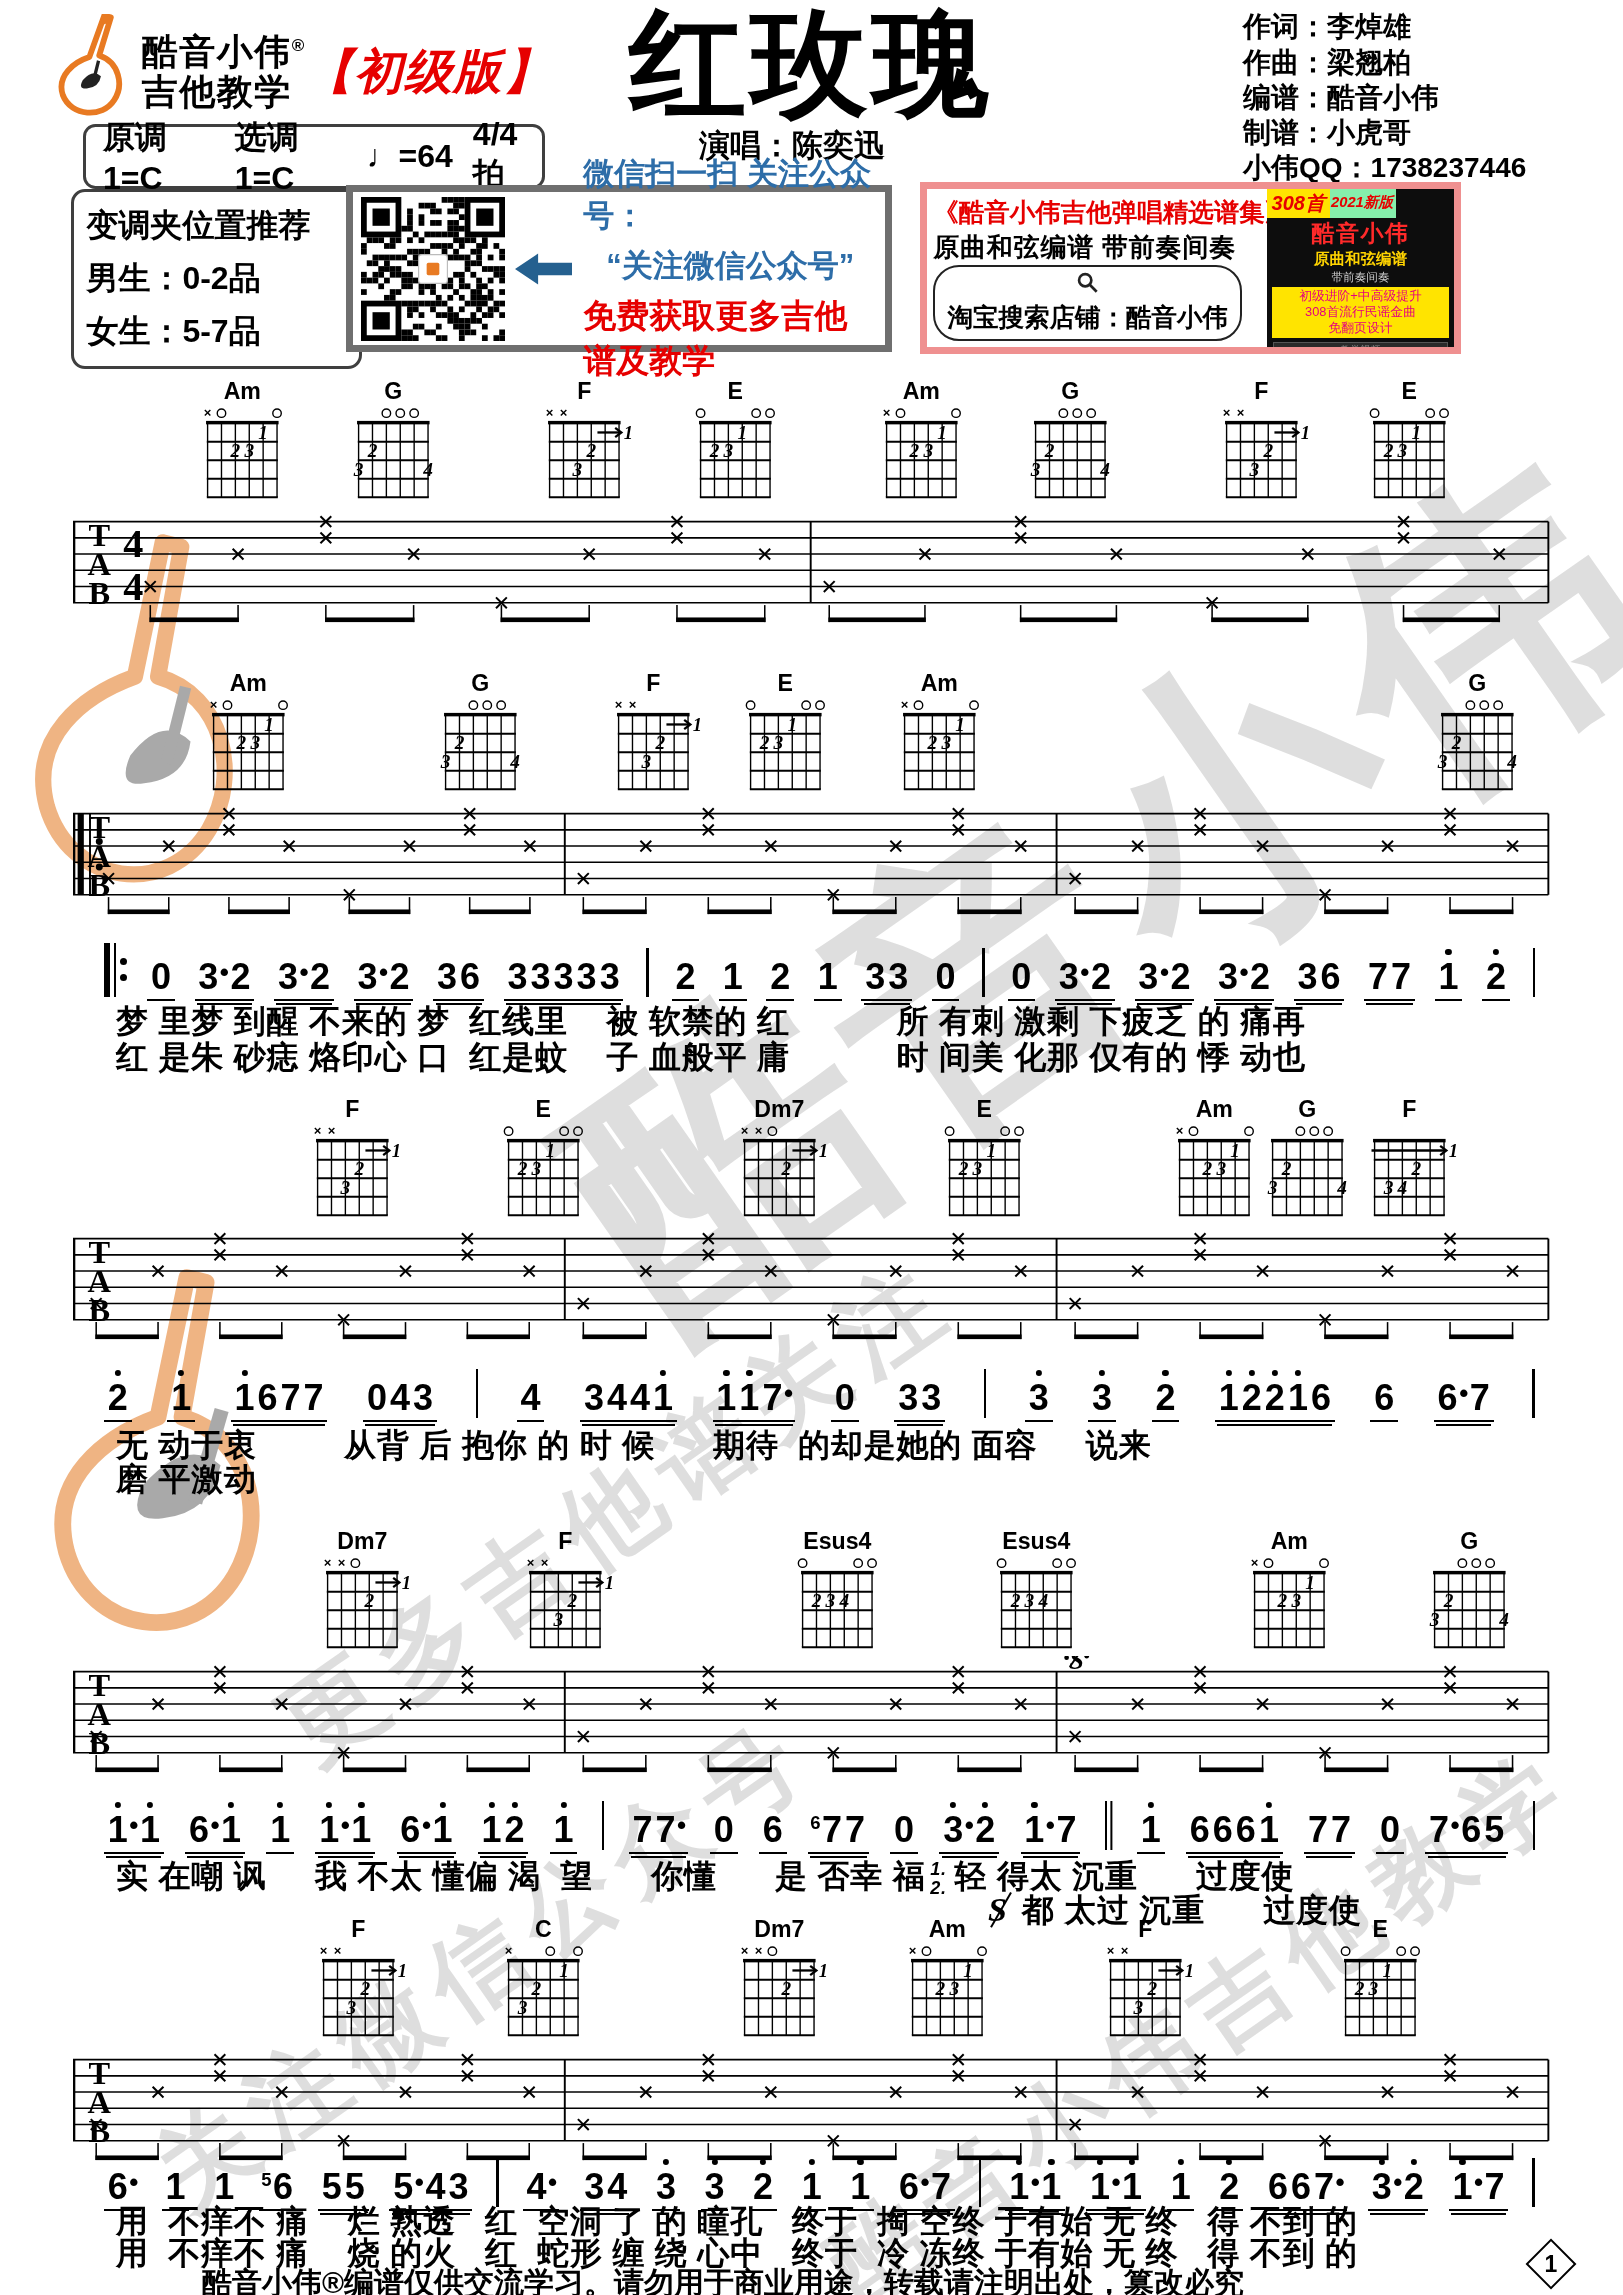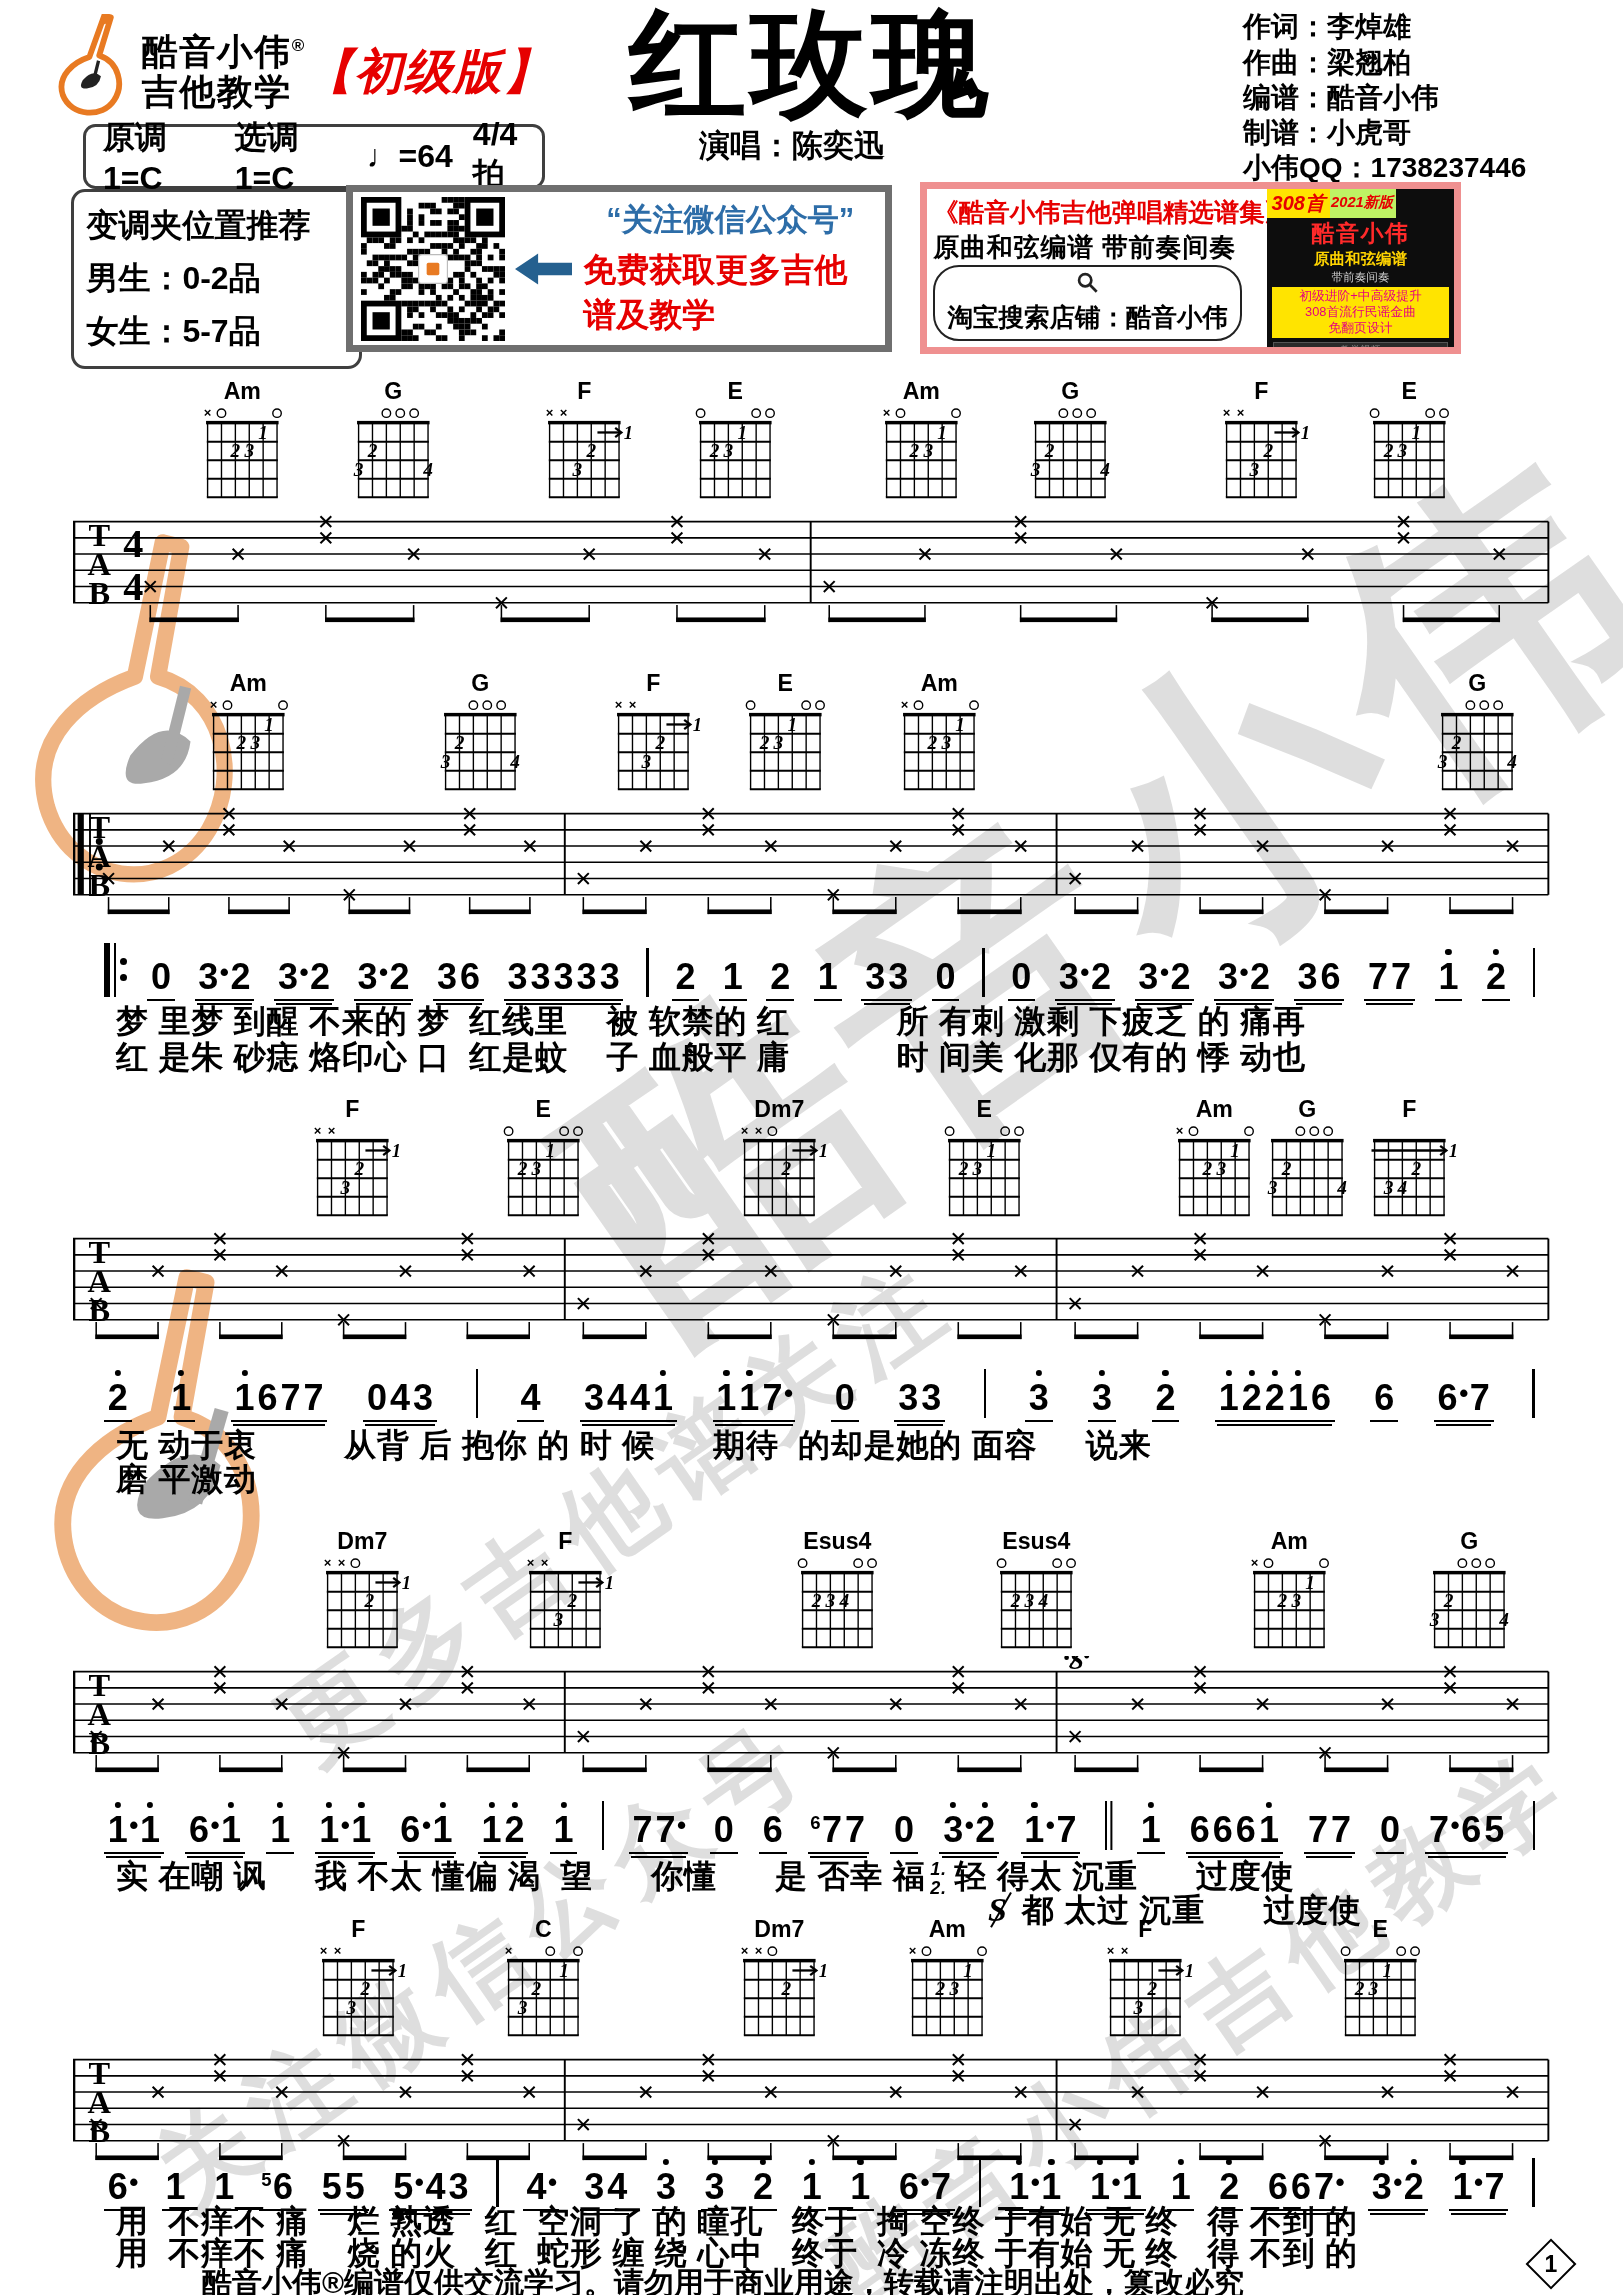--- a/index.html
+++ b/index.html
@@ -35,21 +35,21 @@
          display:flex;box-sizing:border-box;}
   #ad-left{width:340px;display:flex;flex-direction:column;justify-content:space-between;padding:6.2px 1.5px 7.7px 6.2px;box-sizing:border-box;}
   #ad-title{color:#e60000;font-weight:900;font-size:25.5px;white-space:nowrap;}
   #ad-sub{font-weight:900;font-size:26px;letter-spacing:0.8px;}
   #ad-search{border:2.3px solid #222;border-radius:26px;padding:3.9px 12.4px;font-size:25.5px;font-weight:700;
              display:inline-flex;align-items:center;gap:6.2px;width:fit-content;flex-direction:column;}
   #ad-prod{width:187px;background:#0d0d0d;position:relative;display:flex;flex-direction:column;
            font-size:14px;color:#fff;overflow:hidden;}
   .badge-row{display:flex;}
   .badge1{background:#ffe400;color:#e60000;font-weight:900;font-style:italic;font-size:20px;padding:0.8px 4.6px;}
-  .badge2{background:#bef264;color:#e60000;font-weight:900;font-style:italic;font-size:14.7px;padding:3.9px 3.1px 0 1.5px;}
+  .badge2{background:#86efac;color:#e60000;font-weight:900;font-style:italic;font-size:14.7px;padding:3.9px 3.1px 0 1.5px;}
   .cov-brand{color:#ff2a2a;font-weight:900;font-size:23px;text-align:center;letter-spacing:1.5px;}
   .cov-sub{color:#ffd400;font-weight:700;font-size:15.5px;text-align:center;}
   .cov-sub2{color:#ccc;font-size:11.6px;text-align:center;}
   .feat{background:#ffe400;margin:2.3px 4.6px;padding:1.5px 3.1px;text-align:center;}
   .feat div{color:#e6007e;font-weight:400;font-size:12.8px;line-height:1.25;}
   .vid{background:#2a2a2a;height:28px;margin:1.5px 6.2px;border:0.8px solid #555;display:flex;align-items:center;justify-content:center;color:#888;font-size:10px;}
   
   #music{position:absolute;left:0;top:0;width:1375px;height:2295px;z-index:1;}
   .chord{position:absolute;width:102px;height:125px;}
   .staff{position:absolute;left:73px;width:1480px;height:124px;}
@@ -362,20 +362,21 @@
       <rect x="0" y="18" width="7" height="7" fill="#000"></rect>
       <rect x="1" y="19" width="5" height="5" fill="#fff"></rect>
       <rect x="2" y="20" width="3" height="3" fill="#000"></rect>
       <rect x="10" y="10" width="5" height="5" fill="#fff" stroke="#bbb" stroke-width="0.2" rx="0.6"></rect>
       <rect x="11.4" y="11.4" width="2.2" height="2.2" fill="#e87a22" rx="0.3"></rect>
     </svg>
   <svg width="57" height="34" viewBox="0 0 74 44">
     <polygon points="0,22 30,2 30,14 74,14 74,30 30,30 30,42" fill="#25608f"></polygon>
   </svg>
   <div class="qr-lines">
+    <div class="qr-blue">微信扫一扫 关注公众号：</div>
     <div class="qr-blue">“关注微信公众号”</div>
     <div class="qr-red">免费获取更多吉他谱及教学</div>
   </div>
 </div>
 <div class="hdr" id="adbox">
   <div id="ad-left">
     <div id="ad-title">《酷音小伟吉他弹唱精选谱集》</div>
     <div id="ad-sub">原曲和弦编谱 带前奏间奏</div>
     <div id="ad-search">
       <svg width="23" height="23" viewBox="0 0 30 30">

